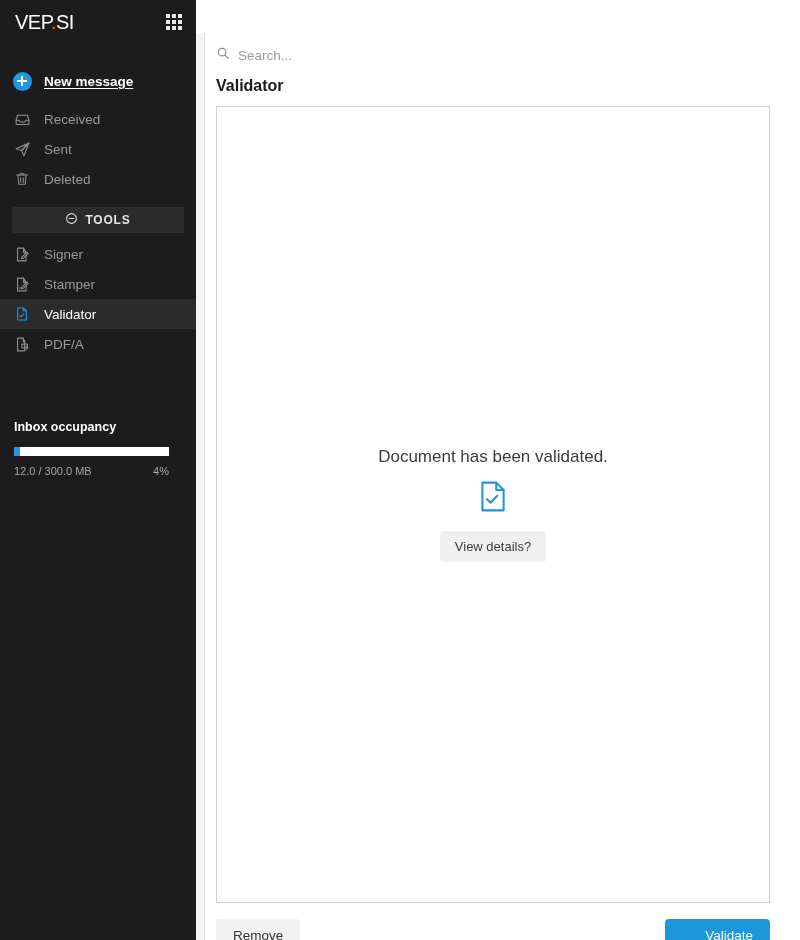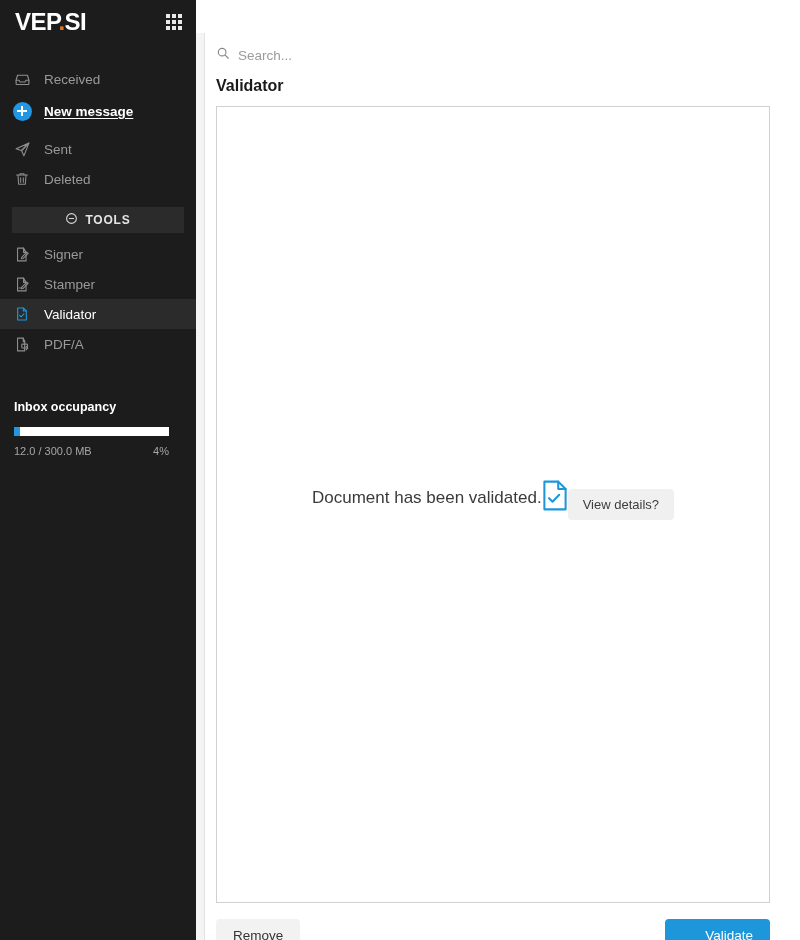--- a/index.html
+++ b/index.html
@@ -14,21 +14,21 @@
   .sidebar {
     width: 196px; flex: 0 0 196px; height: 940px;
     background: #1c1c1c; color: #d8d8d8;
     position: relative; padding: 0;
   }
   .brandbar {
     height: 44px; display: flex; align-items: center;
     justify-content: space-between; padding: 0 14px 0 15px;
   }
   .logo {
-    font-size: 24px; font-weight: bold; color: #ffffff;
+    font-size: 20px; font-weight: normal; color: #ffffff;
     letter-spacing: -0.5px; line-height: 1;
     font-family: "Liberation Sans", sans-serif;
   }
   .logo .dot { color: #e8761e; }
   .grid-icon { display: grid; grid-template-columns: repeat(3, 4px);
     grid-template-rows: repeat(3, 4px); gap: 2px; cursor: pointer; }
   .grid-icon i { display: block; width: 4px; height: 4px; background: #e9e9e9; }
 
   .nav { margin-top: 20px; }
   .nav-item {
@@ -55,21 +55,21 @@
 
   .tools-header {
     margin: 13px 12px 6px 12px; height: 26px; background: #2b2b2b;
     display: flex; align-items: center; justify-content: center;
     gap: 7px; cursor: pointer;
   }
   .tools-header .tlbl {
     font-size: 12px; font-weight: bold; color: #e4e4e4; letter-spacing: 0.8px;
   }
 
-  .storage { position: absolute; left: 0; right: 0; top: 400px; padding: 0 14px; }
+  .storage { position: absolute; left: 0; right: 0; top: 420px; padding: 0 14px; }
   .storage-title { font-size: 12.5px; font-weight: bold; color: #ffffff; }
   .bar-track {
     margin-top: 13px; height: 9px; background: #ffffff; width: 155px;
     position: relative; overflow: hidden;
   }
   .bar-fill { position: absolute; left: 0; top: 0; bottom: 0; background: #2196e3; }
   .storage-meta {
     margin-top: 9px; display: flex; justify-content: space-between;
     width: 155px; font-size: 11px; color: #a6a6a6;
   }
@@ -95,21 +95,21 @@
   .search-input::placeholder { color: #9b9b9b; }
   .page-title {
     font-size: 16px; font-weight: bold; color: #1a1a1a;
     padding-left: 8px; margin-bottom: 11px;
   }
   .drop-panel {
     border: 1px solid #d0d0d0; background: #fff; margin-left: 8px;
     height: 797px; display: flex; flex-direction: column;
     align-items: center; justify-content: center;
   }
-  .panel-inner { display: flex; flex-direction: row; align-items: center; }
+  .panel-inner { display: flex; flex-direction: column; align-items: center; }
   .validated-text { font-size: 17px; color: #3b3b3b; margin-bottom: 14px; }
   .doc-check { margin-bottom: 15px; }
   .view-details {
     background: #f0f0f0; border: none; border-radius: 4px;
     padding: 8px 15px; font-size: 13px; color: #3d3d3d; cursor: pointer;
     font-family: "Liberation Sans", sans-serif;
   }
   .footer-actions {
     margin-left: 8px; display: flex; justify-content: space-between;
     gap: 10px; padding: 16px 0 0 0;
@@ -138,35 +138,35 @@
           <i></i>
           <i></i>
           <i></i>
           <i></i>
           <i></i>
       </div>
     </div>
 
     <nav class="nav">
 
+      <div class="nav-item newmsg">
+        <span class="ico">
+          <span class="plus-circle"></span>
+        </span>
+        <span class="lbl">New message</span>
+      </div>
+
       <div class="nav-item">
         <span class="ico">
           <svg width="17" height="17" viewBox="0 0 24 24" fill="none" stroke="#8e8e8e" stroke-width="1.6" stroke-linecap="round" stroke-linejoin="round">
             <path d="M3 13h4l1.5 2.5h7L17 13h4"></path>
             <path d="M3 13l2-7h14l2 7v5a1 1 0 0 1-1 1H4a1 1 0 0 1-1-1z"></path>
           </svg>
         </span>
         <span class="lbl">Received</span>
-      </div>
-
-      <div class="nav-item newmsg">
-        <span class="ico">
-          <span class="plus-circle"></span>
-        </span>
-        <span class="lbl">New message</span>
       </div>
 
       <div class="nav-item">
         <span class="ico">
           <svg width="17" height="17" viewBox="0 0 24 24" fill="none" stroke="#8e8e8e" stroke-width="1.6" stroke-linecap="round" stroke-linejoin="round">
             <path d="M21 3L3 11l7 2.5L21 3z"></path>
             <path d="M21 3l-7 18-3.2-7.2L21 3z"></path>
           </svg>
         </span>
         <span class="lbl">Sent</span>

